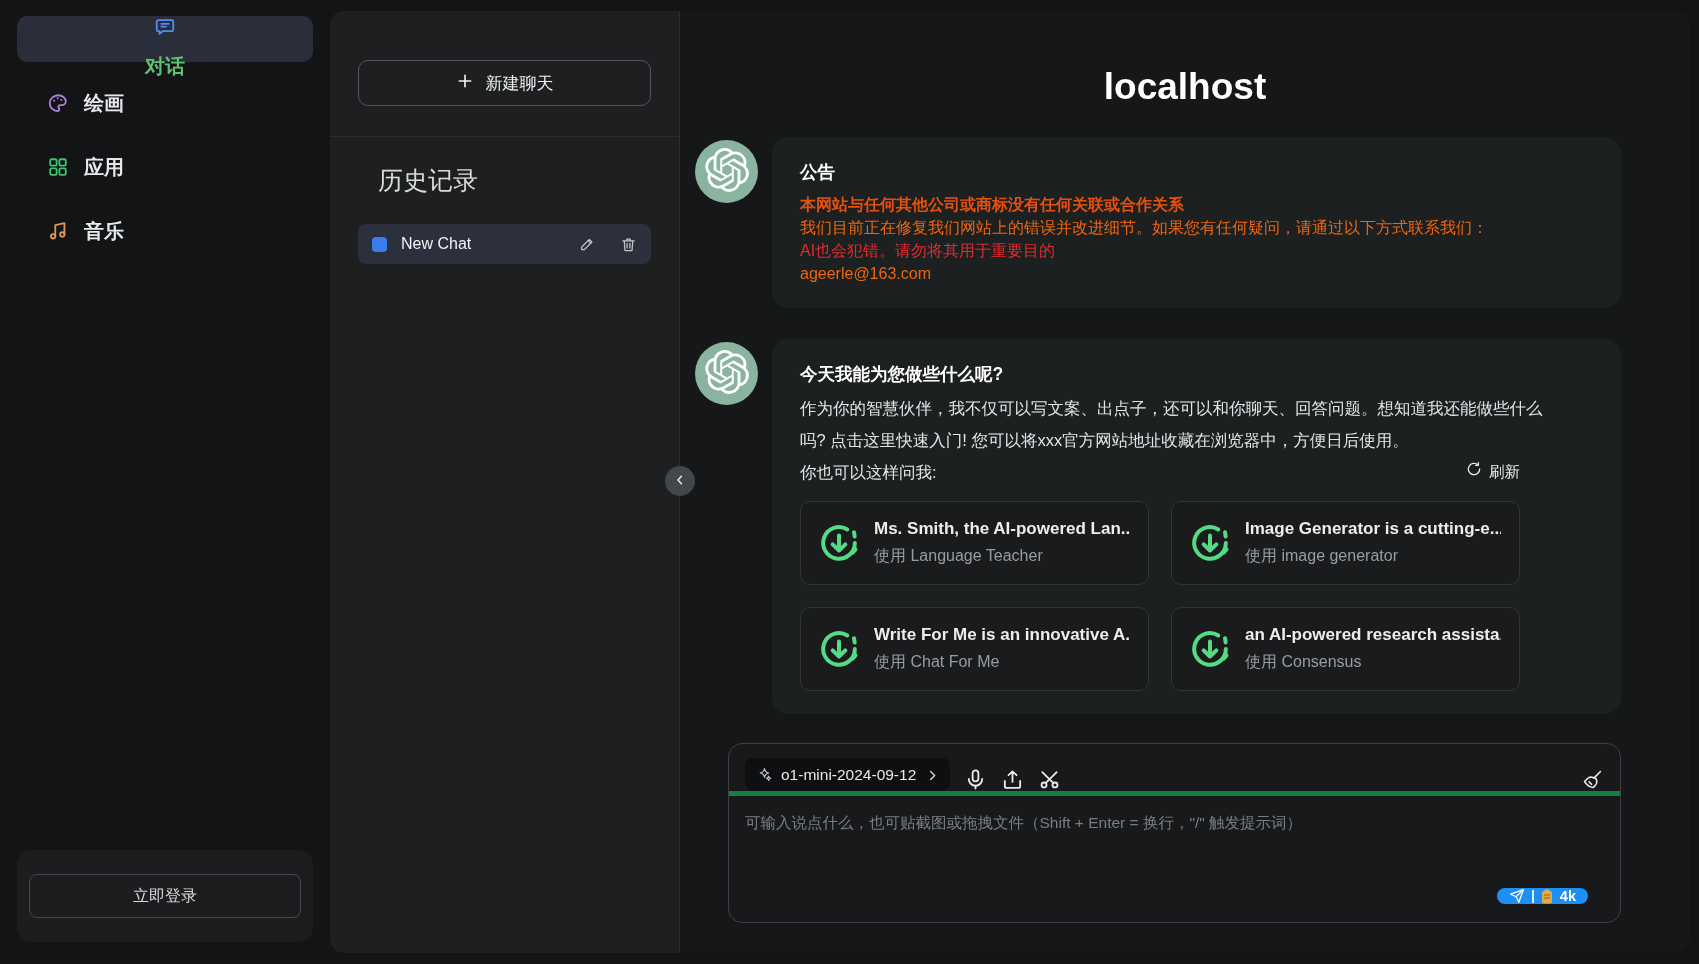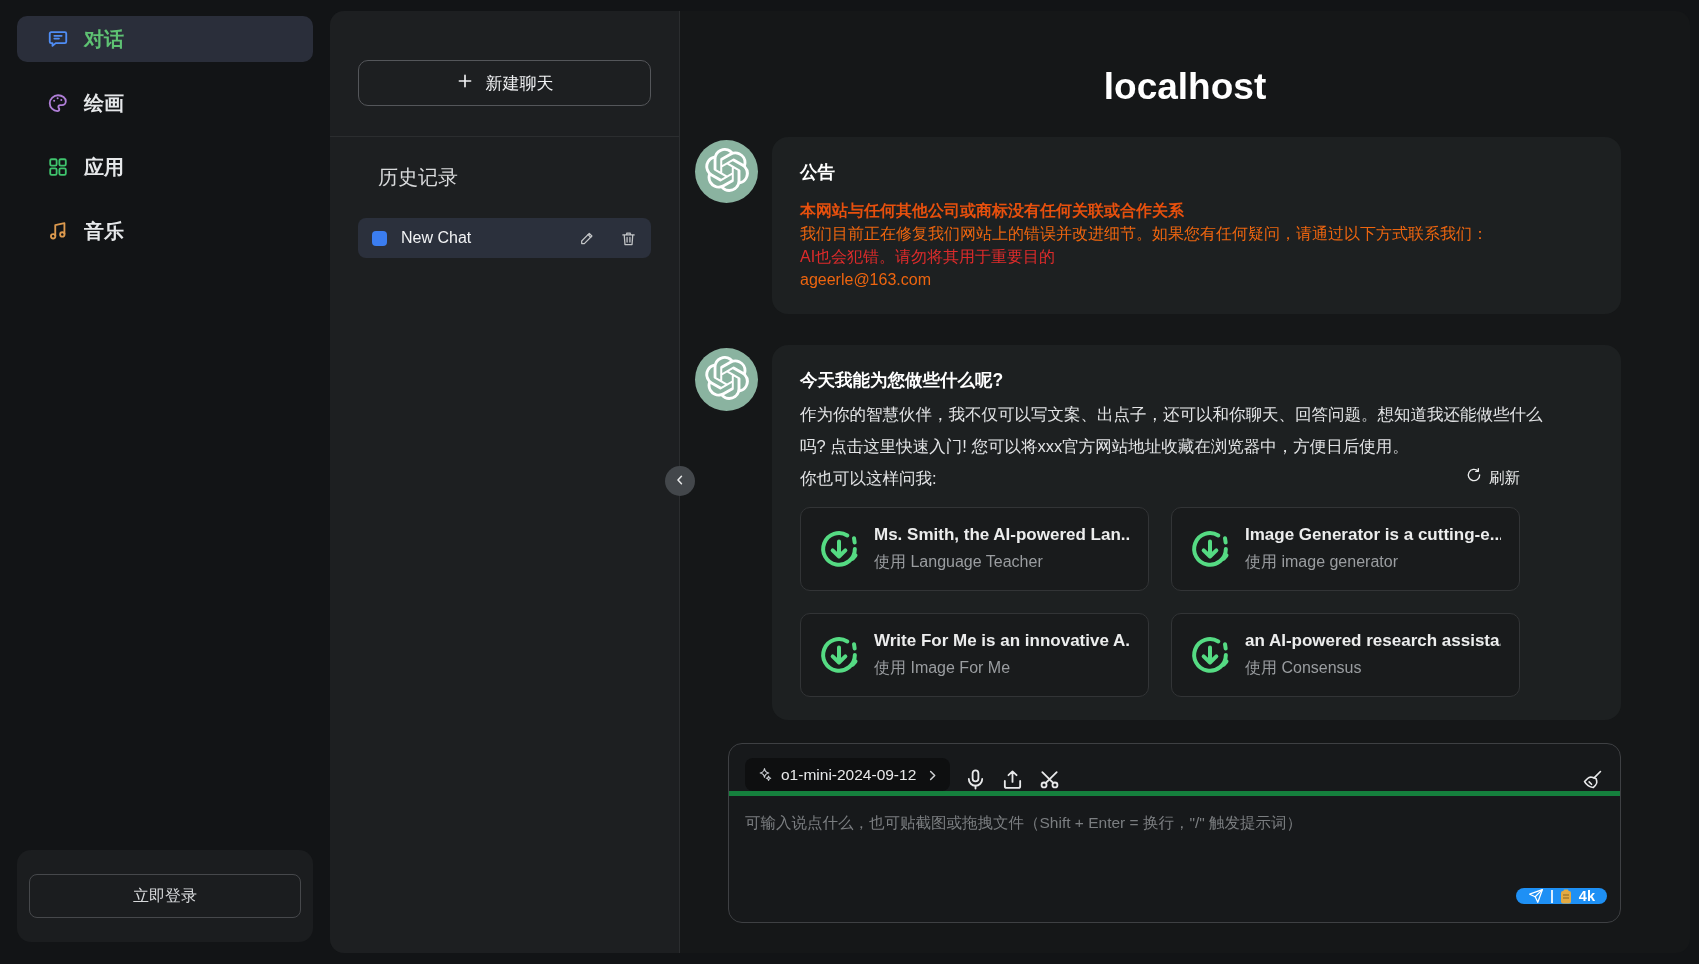--- a/index.html
+++ b/index.html
@@ -14,21 +14,21 @@
   
   .sidebar {
     width:330px; flex:none; padding:16px 17px 22px;
     display:flex; flex-direction:column;
   }
   .side-item {
     height:46px; border-radius:10px; margin-bottom:18px;
     display:flex; align-items:center; gap:15px; padding:0 30px;
     font-size:20px; font-weight:600; color:#e6e8ea; cursor:pointer;
   }
-  .side-item.active { background:#2a2e3a; }
+  .side-item.active { background:#2a2e3a;flex-direction:column; }
   .side-item .ic { width:22px; height:22px; display:flex; align-items:center; }
   .side-item .ic svg { width:22px; height:22px; }
   .side-spacer { flex:1; }
   .login-panel {
     background:#1b1d1f; border-radius:14px; padding:24px 12px;
   }
   .login-btn {
     width:100%; height:44px; background:transparent;
     border:1px solid #46484b; border-radius:8px;
     color:#d6d8da; font-size:16px; font-family:inherit; cursor:pointer;
@@ -46,21 +46,21 @@
     border-right:1px solid #2b2d2f; padding:49px 28px 0; position:relative;
   }
   .new-chat-btn {
     width:100%; height:46px; background:transparent;
     border:1px solid #54565a; border-radius:10px; color:#f0f1f3;
     font-size:17px; font-family:inherit; display:flex; align-items:center;
     justify-content:center; gap:12px; cursor:pointer;
   }
   .new-chat-btn svg { width:18px; height:18px; }
   .list-divider { height:1px; background:#2b2d2f; margin:30px -28px 0; }
-  .history-heading { margin:27px 0 0 20px; font-size:20px; color:#d9dadc; }
+  .history-heading { margin:27px 0 0 20px; font-size:25px; color:#d9dadc; }
   .history-items { margin-top:27px;border-radius:9px; }
   .chat-item {
     height:40px; border-radius:8px; background:#2b303c;
     display:flex; align-items:center; gap:14px; padding:0 14px; cursor:pointer;
   }
   .chat-square { width:15px; height:15px; border-radius:4px; flex:none; }
   .chat-item-title { flex:1; font-size:16px; color:#f2f3f5; }
   .chat-item .row-ic { width:17px; height:17px; color:#c2c4c6; cursor:pointer; }
   .chat-item .row-ic + .row-ic { margin-left:10px; }
   .chat-item .row-ic svg { width:17px; height:17px; }
@@ -86,21 +86,21 @@
   .message { display:flex; align-items:flex-start; gap:14px; }
   .avatar {
     width:63px; height:63px; border-radius:50%; flex:none; margin-top:3px;
     display:flex; align-items:center; justify-content:center;
   }
   .avatar svg { width:44px; height:44px; }
   .bubble {
     flex:1; background:#1d2021; border-radius:16px; padding:23px 28px;
     min-width:0;
   }
-  .ann-heading { font-size:17.5px; font-weight:bold; color:#ffffff; margin-bottom:15px; }
+  .ann-heading { font-size:17.5px; font-weight:bold; color:#ffffff; margin-bottom:9px; }
   .ann-line { font-size:16px; line-height:23px; }
   .ann-line.b1 { font-weight:bold; }
   .welcome-heading { font-size:17.5px; font-weight:bold; color:#ffffff; margin-bottom:6px; }
   .welcome-body { font-size:16.5px; line-height:32px; color:#e3e4e6; max-width:760px; }
   .ask-row {
     display:flex; align-items:center; justify-content:space-between;
     width:720px; line-height:32px; font-size:16.5px; color:#e3e4e6;
   }
   .refresh-link {
     display:flex; align-items:center; gap:7px; font-size:15.5px;
@@ -147,21 +147,21 @@
   .tool-ic svg { width:23px; height:23px; display:block; }
   .toolbar-spacer { flex:1; }
   .composer-body { flex:1; position:relative; }
   .composer-input {
     width:100%; height:100%; background:transparent; border:none; outline:none;
     resize:none; padding:17px 16px; font-size:15.5px; color:#dddedf;
     font-family:inherit;
   }
   .composer-input::placeholder { color:#7b7e81; }
   .send-pill {
-    position:absolute; right:13px; bottom:18px; height:15px; padding:8px 12px;
+    position:absolute; right:32px; bottom:18px; height:15px; padding:8px 12px;
     border:none; border-radius:14px; display:flex; align-items:center; gap:7px;
     color:#ffffff; cursor:pointer; font-family:inherit;
   }
   .send-pill svg.plane { width:16px; height:16px; }
   .send-pill .pill-sep { width:1.5px; height:13px; background:rgba(255,255,255,.85); }
   .send-pill svg.batt { width:12px; height:15px; }
   .send-badge { font-size:14.5px; font-weight:bold; }
 </style>
 </head>
 <body>
@@ -338,21 +338,21 @@
                 <span class="suggest-ic" style="color: rgb(85, 219, 131);">
                   <svg viewBox="0 0 24 24" fill="none" stroke="currentColor" stroke-width="2.4" stroke-linecap="round" stroke-linejoin="round">
                       <path d="M21.5 12a9.5 9.5 0 1 1-4.5-8.1"></path>
                       <path d="M21 5.5l.4 2.6"></path>
                       <path d="M21.9 15.8l-1.7 2"></path>
                       <path d="M12 7.5v8.5M8.2 12.8l3.8 3.7 3.8-3.7"></path>
                     </svg>
                 </span>
                 <span class="suggest-text">
                   <div class="suggest-title">Write For Me is an innovative A...</div>
-                  <div class="suggest-sub">使用 Image For Me</div>
+                  <div class="suggest-sub">使用 Chat For Me</div>
                 </span>
               </div>
 
               <div class="suggest-card">
                 <span class="suggest-ic" style="color: rgb(85, 219, 131);">
                   <svg viewBox="0 0 24 24" fill="none" stroke="currentColor" stroke-width="2.4" stroke-linecap="round" stroke-linejoin="round">
                       <path d="M21.5 12a9.5 9.5 0 1 1-4.5-8.1"></path>
                       <path d="M21 5.5l.4 2.6"></path>
                       <path d="M21.9 15.8l-1.7 2"></path>
                       <path d="M12 7.5v8.5M8.2 12.8l3.8 3.7 3.8-3.7"></path>

